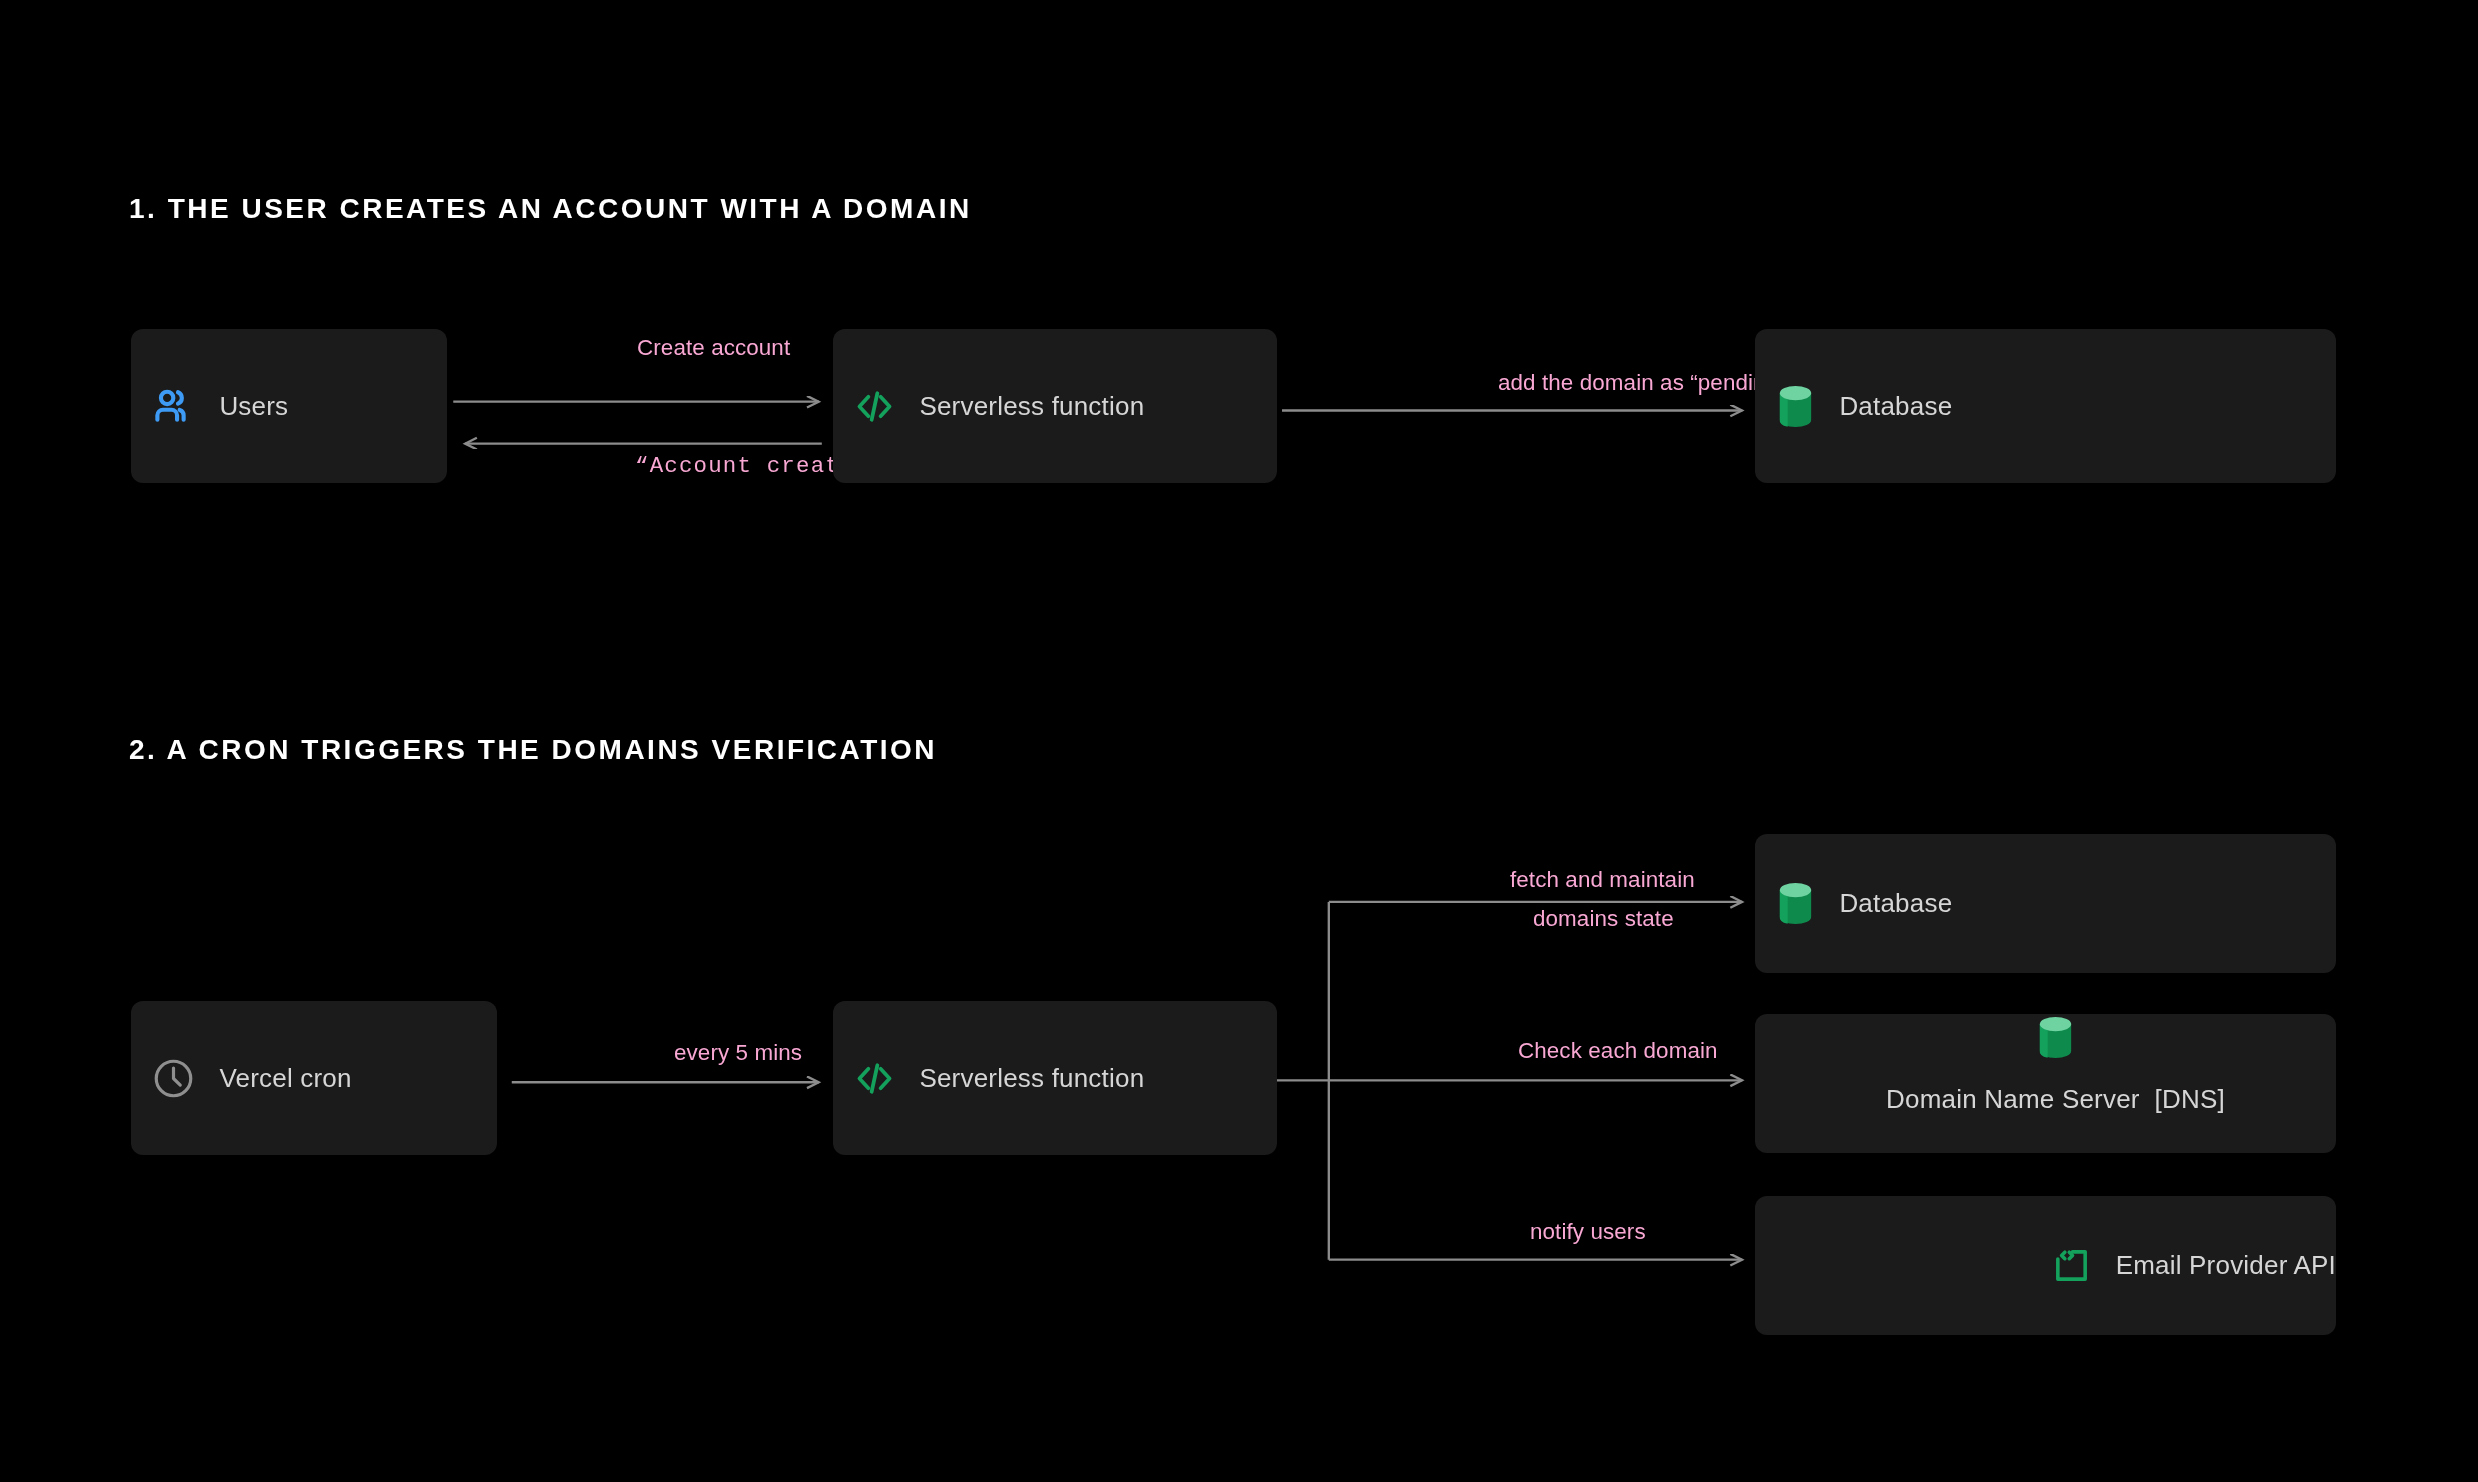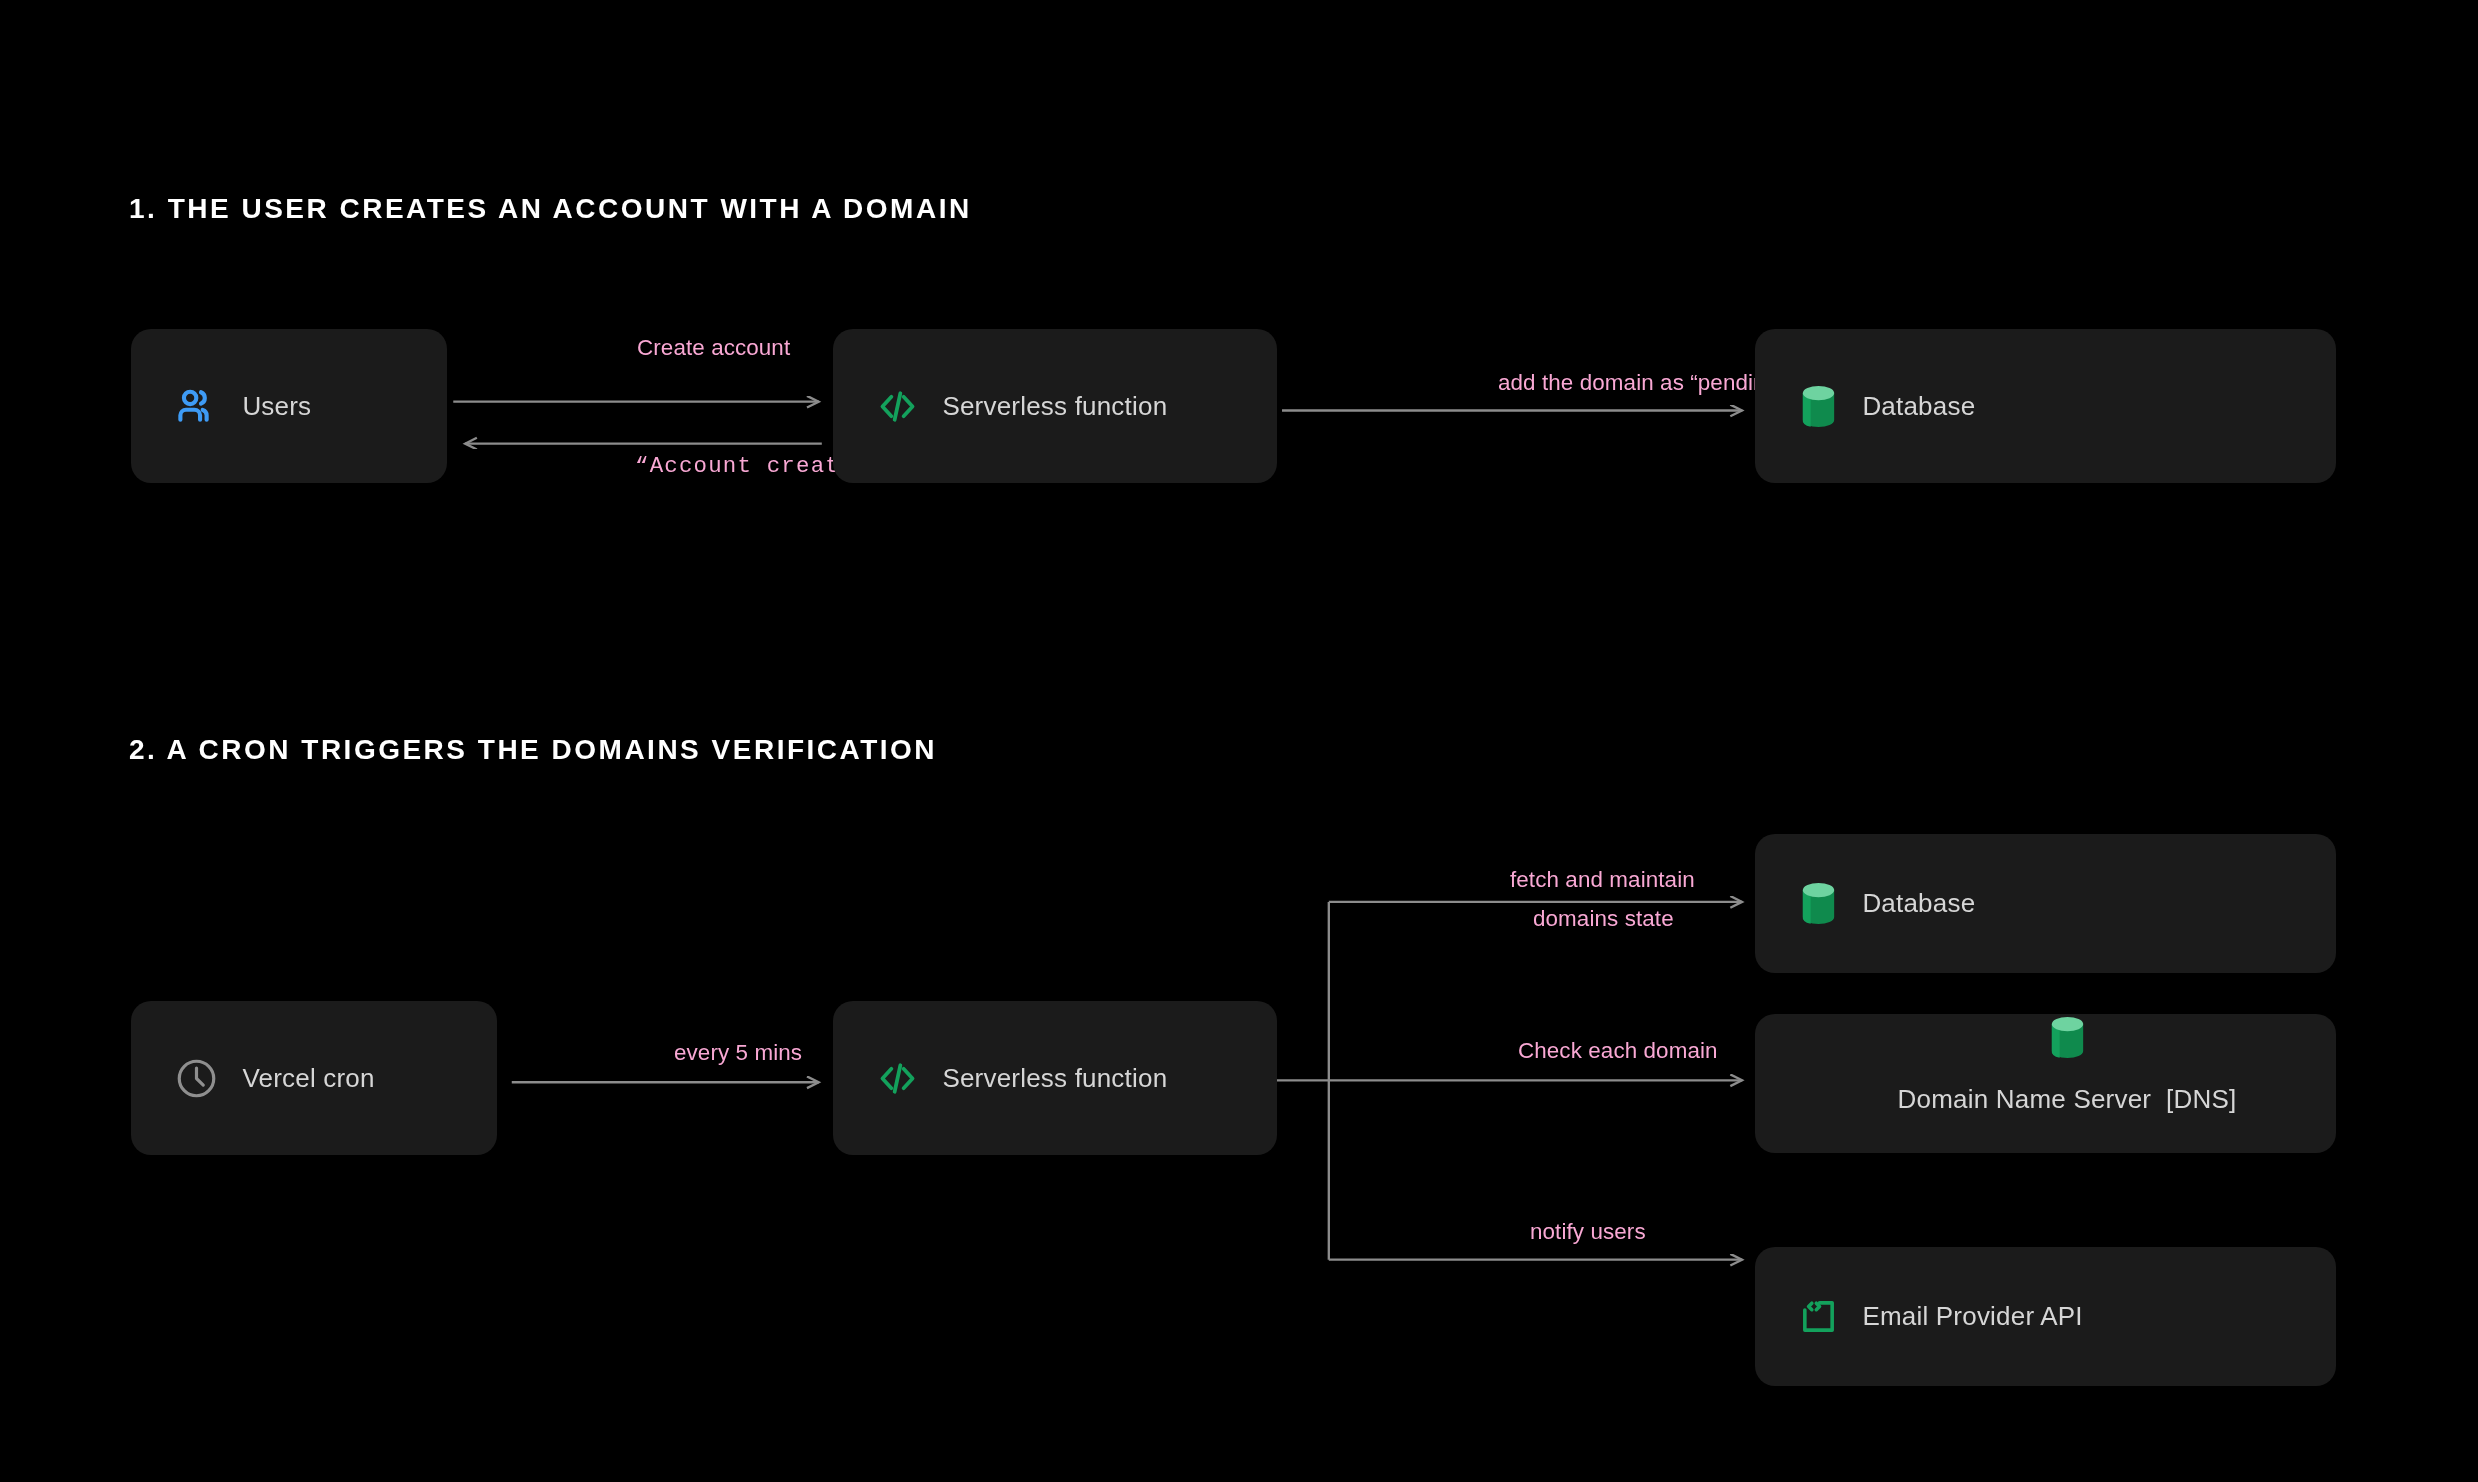--- a/index.html
+++ b/index.html
@@ -25,24 +25,24 @@
     letter-spacing: 2.5px;
     white-space: nowrap;
   }
   #title-1 { left: 105px; top: 193px; }
   #title-2 { left: 105px; top: 734px; }
 
   
   .node {
     position: absolute;
     background: #1b1b1b;
-    border-radius: 20px;
+    border-radius: 12px;
     display: flex;
     align-items: center;
-    padding-left: 43px;
+    padding-left: 20px;
     gap: 23.4px;
   }
   .node-label {
     color: #d6d6d6;
     font-size: 26px;
     font-weight: 400;
     letter-spacing: 0.2px;
     white-space: pre;
   }
   .node-icon {
@@ -54,21 +54,21 @@
 
   
   #node-users          { left: 107px;  top: 329px;  width: 316px; height: 154px; }
   #node-fn-1           { left: 809px;  top: 329px;  width: 444px; height: 154px; }
   #node-db-1           { left: 1731px; top: 329px;  width: 581px; height: 154px; }
   
   #node-cron           { left: 107px;  top: 1001px; width: 366px; height: 154px; }
   #node-fn-2           { left: 809px;  top: 1001px; width: 444px; height: 154px; }
   #node-db-2           { left: 1731px; top: 834px;  width: 581px; height: 139px; }
   #node-dns            { left: 1731px; top: 1014px; width: 581px; height: 139px; flex-direction: column; }
-  #node-email          { left: 1731px; top: 1247px; width: 581px; height: 139px; }
+  #node-email          { left: 1731px; top: 1196px; width: 581px; height: 139px; justify-content: flex-end; }
 
   
   .wires { position: absolute; inset: 0; pointer-events: none; }
 
   
   .edge-label {
     position: absolute;
     color: #f9a8d4;
     font-size: 22.4px;
     font-family: "Liberation Sans", sans-serif;

